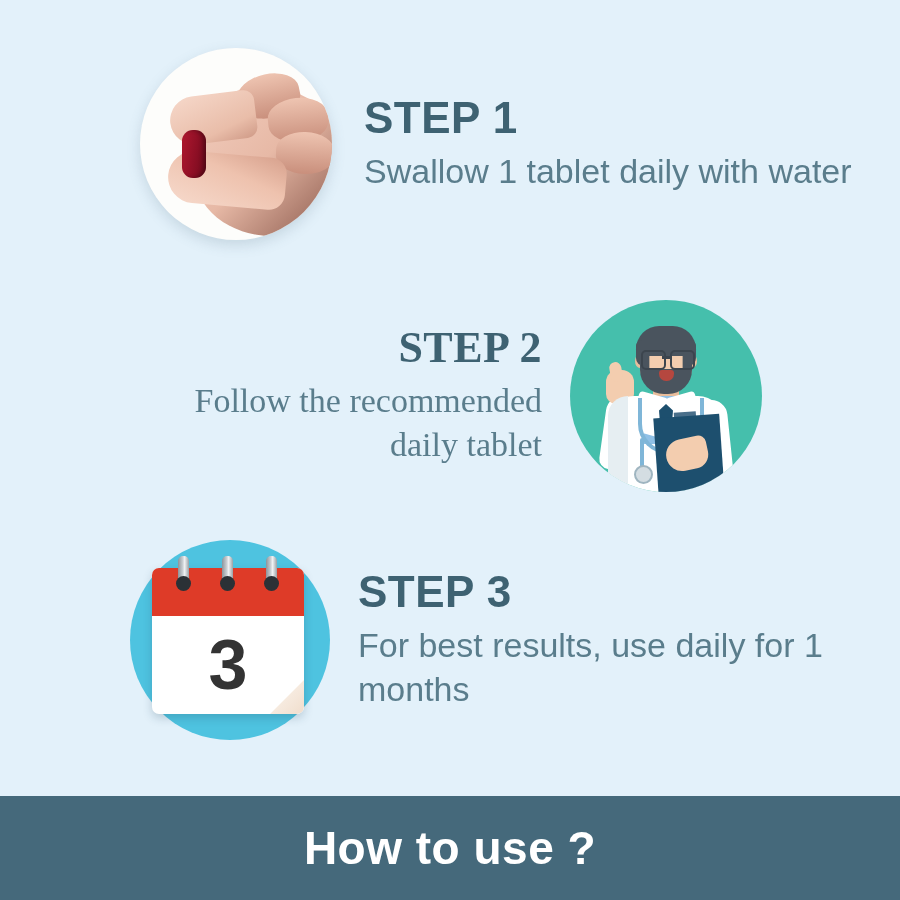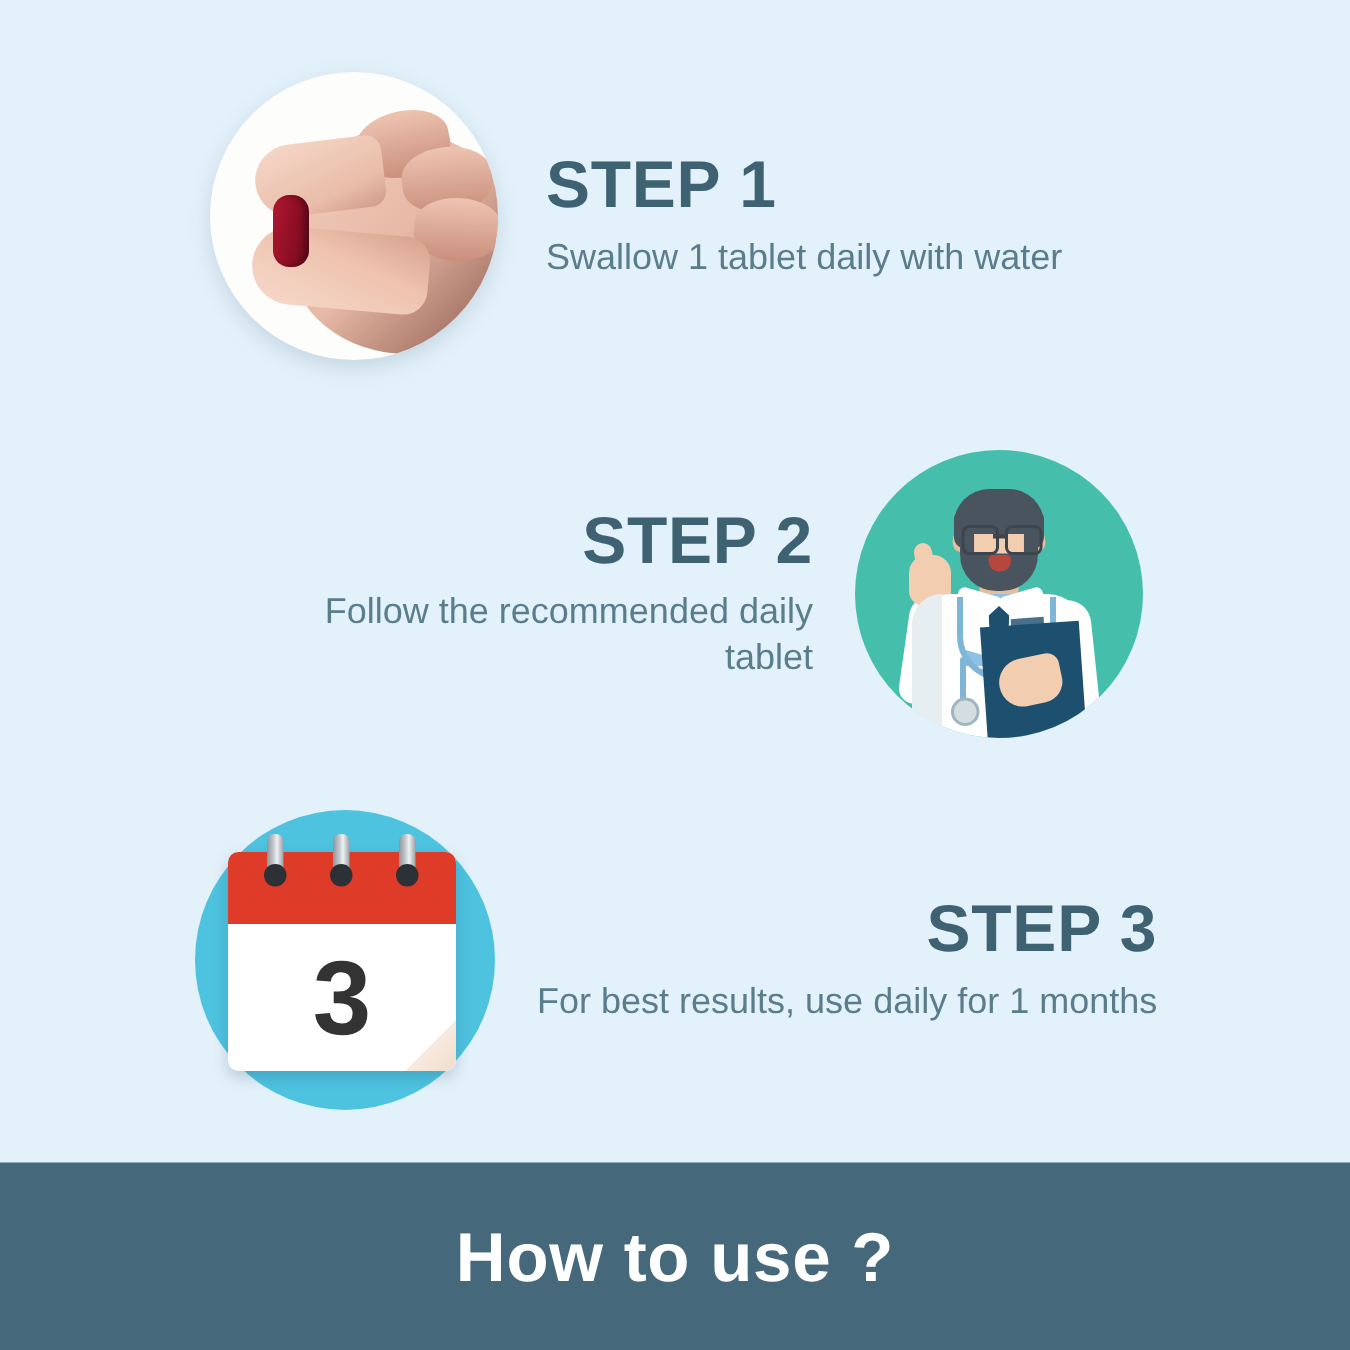--- a/index.html
+++ b/index.html
@@ -31,21 +31,21 @@
   .step-title {
     font-size: 44px;
     font-weight: bold;
     letter-spacing: 0.5px;
     color: #3e6272;
     line-height: 1.05;
     margin: 0 0 8px 0;
     white-space: nowrap;
   }
   .step-desc {
-    font-size: 24px;
+    font-size: 34px;
     font-weight: 400;
     color: #5a7d8c;
     line-height: 1.3;
     margin: 0;
   }
 
   
   #step1 { left: 140px; top: 48px; }
   #step1 .step-text { margin-left: 32px; align-items: flex-start; }
   .photo-circle {
@@ -98,21 +98,21 @@
     position: absolute;
     left: 18px; top: 72px;
     width: 24px; height: 48px;
     border-radius: 11px;
     background: linear-gradient(100deg,#b0182f 0%, #8e0f25 55%, #6f0a1c 100%);
     box-shadow: inset -3px 0 4px rgba(0,0,0,0.3);
     z-index: 4;
   }
 
   
-  #step2 { left: 168px; top: 300px; }
+  #step2 { left: 168px; top: 300px; font-family: Liberation Serif, serif; }
   #step2 .step-text {
     margin-right: 28px;
     align-items: flex-end;
     text-align: right;
     width: 374px;
   }
   .doctor-circle {
     width: 192px; height: 192px;
     border-radius: 50%;
     background: #45bfac;
@@ -284,21 +284,21 @@
     position: absolute; left: 96px; top: 138px;
     width: 42px; height: 32px;
     background: #f3cdaf;
     border-radius: 16px 8px 14px 16px;
     transform: rotate(-12deg);
     z-index: 3;
   }
 
   
   #step3 { left: 130px; top: 540px; }
-  #step3 .step-text { margin-left: 28px; align-items: flex-end; }
+  #step3 .step-text { margin-left: 28px; align-items: flex-start; }
   .cal-circle {
     width: 200px; height: 200px;
     border-radius: 50%;
     background: #4ec3e0;
     position: relative;
     flex: 0 0 auto;
   }
   .cal-body {
     position: absolute;
     left: 22px; top: 28px;
@@ -350,21 +350,21 @@
     background: #2b3136;
   }
   .r1 { left: 48px; top: 16px; }
   .r2 { left: 92px; top: 16px; }
   .r3 { left: 136px; top: 16px; }
 
   
   .footer-bar {
     position: absolute;
     left: 0; bottom: 0;
-    width: 900px; height: 125px;
+    width: 900px; height: 104px;
     background: #45697b;
     display: flex;
     align-items: center;
     justify-content: center;
   }
   .footer-title {
     font-size: 46px;
     font-weight: bold;
     color: #ffffff;
     letter-spacing: 0.5px;

